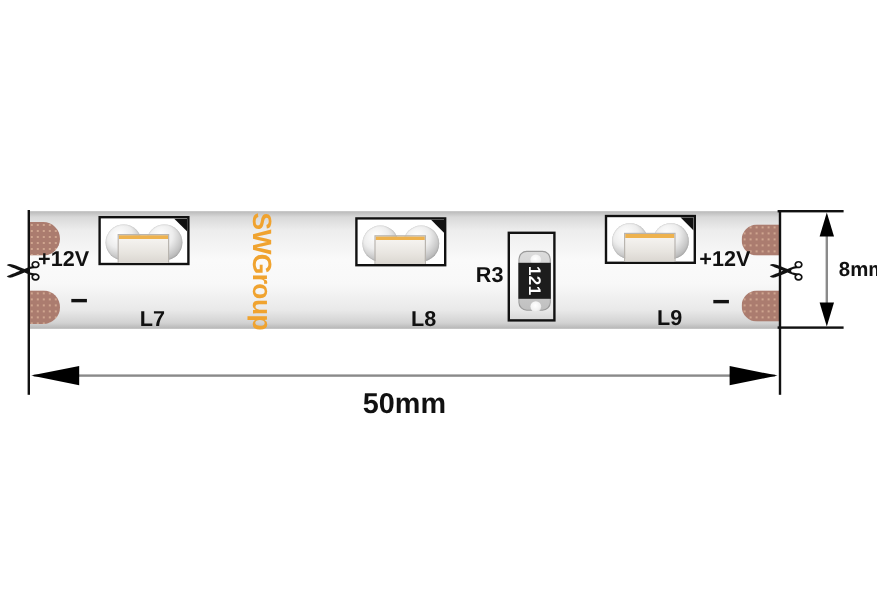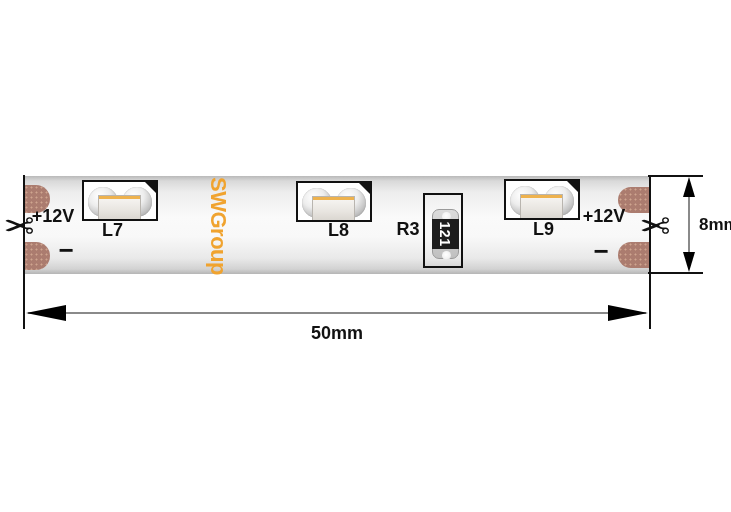--- a/index.html
+++ b/index.html
@@ -42,21 +42,21 @@
     background:radial-gradient(circle at 38% 30%,#ffffff 0%,#ededed 38%,#c6c6c6 66%,#8d8d8d 100%);
     box-shadow:inset 0 0 1px rgba(0,0,0,.35);
   }
   .dome.d-left{left:4px;}
   .dome.d-right{left:38px;}
   .diffuser{
     position:absolute;left:14px;top:13px;width:43px;height:26px;box-sizing:border-box;
     border:1px solid #b9b5af;
     background:linear-gradient(180deg,#eeb24e 0 3px,#f5f3f0 3px,#e8e5e0 60%,#d9d5cf 100%);
   }
-  .led-label{position:absolute;font-weight:bold;font-size:18px;line-height:20px;text-align:left;width:50px;color:#111;}
+  .led-label{position:absolute;font-weight:bold;font-size:18px;line-height:20px;text-align:center;width:50px;color:#111;margin-top:36px;}
   
   #res-outline{
     position:absolute;left:399px;top:17px;width:40px;height:75px;box-sizing:border-box;
     border:2px solid #111;background:transparent;
   }
   #res-body{
     position:absolute;left:7px;top:14px;width:27px;height:50px;box-sizing:border-box;
     border-radius:7px;border:1px solid #9a9a9a;
     background:linear-gradient(180deg,#dcdcdc,#c0c0c0);
   }
@@ -79,21 +79,21 @@
   }
   
   .dimline-h{position:absolute;height:2px;background:#8a8a8a;}
   .dimline-v{position:absolute;width:2px;background:#8a8a8a;}
   .extline-h{position:absolute;height:2px;background:#111;}
   .arrow{position:absolute;width:0;height:0;}
   .arrow.a-left {border-right:40px solid #000;border-top:8px solid transparent;border-bottom:8px solid transparent;}
   .arrow.a-right{border-left:40px solid #000;border-top:8px solid transparent;border-bottom:8px solid transparent;}
   .arrow.a-up   {border-bottom:20px solid #000;border-left:6px solid transparent;border-right:6px solid transparent;}
   .arrow.a-down {border-top:20px solid #000;border-left:6px solid transparent;border-right:6px solid transparent;}
-  .dim-label{position:absolute;font-weight:bold;font-size:18px;color:#111;}
+  .dim-label{position:absolute;font-weight:bold;font-size:24px;color:#111;}
 </style>
 </head>
 <body>
 
 <div id="canvas">
 
   <div id="strip">
 
     <div class="pad left" style="left:0;top:9px;width:26px;height:28px;"></div>
     <div class="pad left" style="left:0;top:66px;width:26px;height:28px;"></div>

